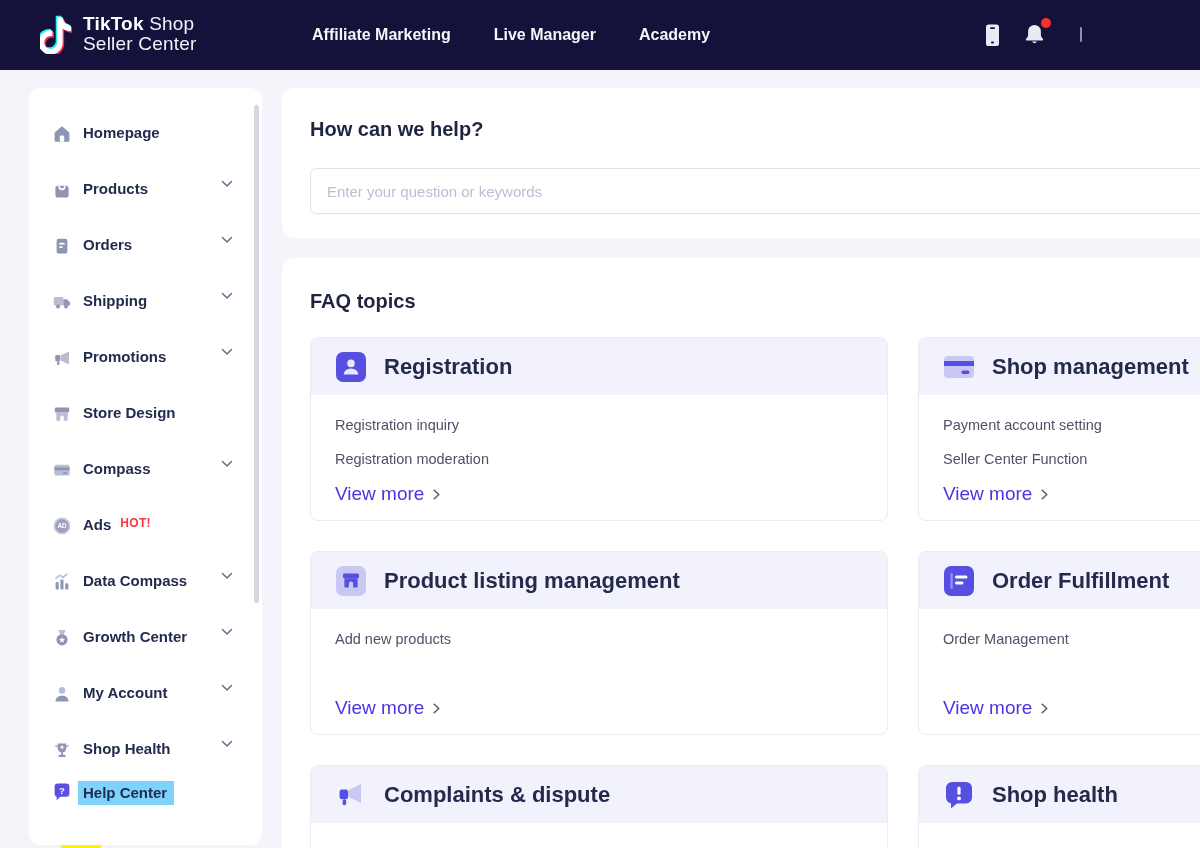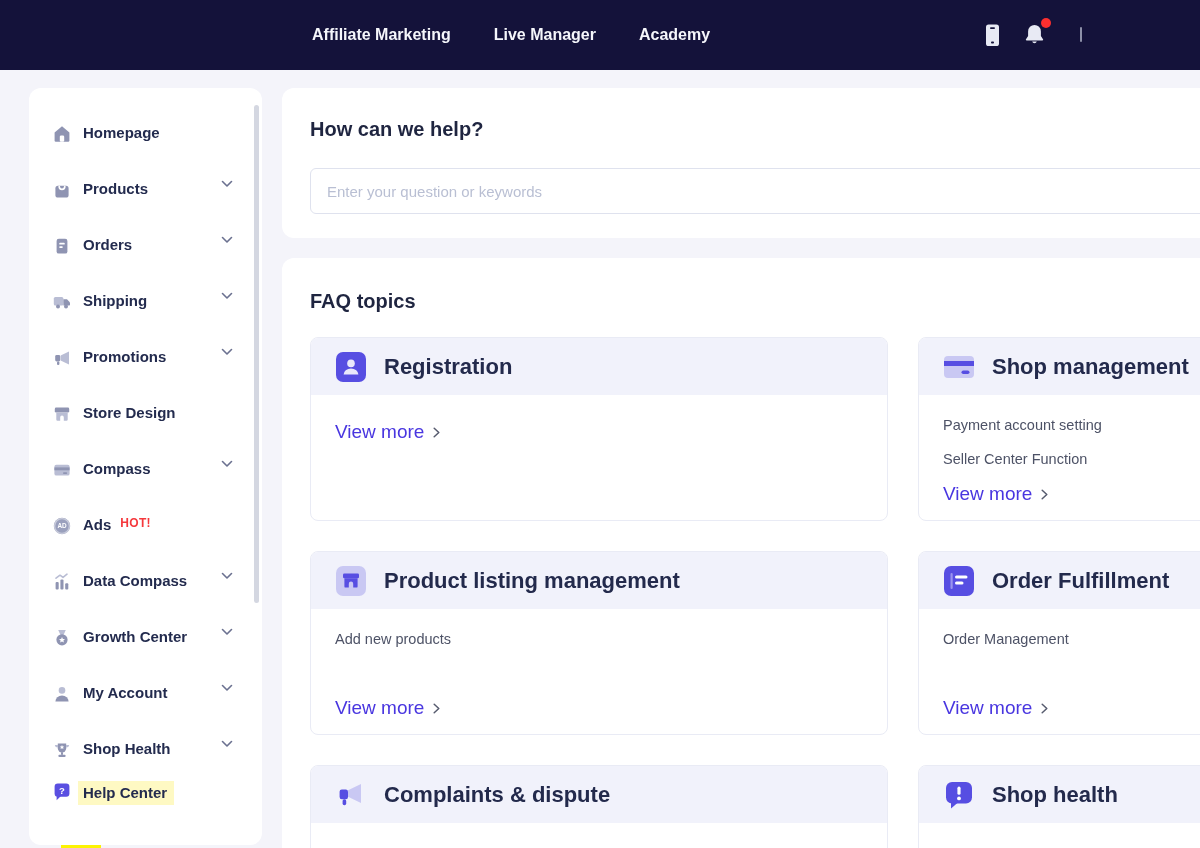--- a/index.html
+++ b/index.html
@@ -23,21 +23,21 @@
 
   
   .sidebar { position:absolute; left:29px; top:88px; width:233px; height:757px;
     background:#fff; border-radius:12px; padding:36px 0 0 23px; }
   .side-item { display:flex; align-items:flex-start; height:28px; margin:0 20px 28px 0; cursor:pointer; }
   .side-item .s-icon { width:20px; height:20px; flex:0 0 20px; margin-right:11px; }
   .side-item .s-label { font-size:15px; font-weight:700; color:#232b4e; white-space:nowrap; }
   .side-item .chev { margin-left:auto; margin-right:9px; flex:0 0 12px; }
   .hot-badge { color:#f5383c; font-size:12px; font-weight:700; margin-left:9px; letter-spacing:.3px; }
   .side-item.last { margin-top:-15px; }
-  .hl { position:relative; background:#fef9c3; padding:3px 7px 4px 5px; margin-left:-5px; color:#2f5a33; }
+  .hl { position:relative; background:#7dd3fc; padding:3px 7px 4px 5px; margin-left:-5px; color:#2f5a33; }
   .hl-mark { position:absolute; left:32px; bottom:-6px; width:40px; height:6px; background:#fcf303; }
   .side-scrollbar { position:absolute; right:3px; top:17px; width:5px; height:498px;
     background:#d4d7e1; border-radius:3px; }
 
   
   .main { position:absolute; left:282px; top:88px; width:1220px; }
   .card { background:#fff; border-radius:12px; }
   .search-card { height:150px; padding:30px 28px 0; margin-bottom:20px; }
   .section-title { font-size:20px; font-weight:700; color:#1f2540; }
   .search-input { margin-top:27px; width:1164px; height:46px; border:1px solid #dfe2ee; border-radius:6px;
@@ -56,20 +56,31 @@
   .t-link { display:block; font-size:14.5px; color:#4d5266; line-height:20px; margin-bottom:14px;
     cursor:pointer; text-decoration:none; }
   .view-more { display:flex; align-items:center; margin-top:6px; cursor:pointer; }
   .view-more .vm-label { font-size:19px; font-weight:400; color:#4936e0; }
   .view-more svg { margin-left:9px; }
 </style>
 </head>
 <body>
 
 <header class="topbar">
+  <div class="logo">
+    <svg class="logo-glyph" viewBox="0 0 24 28">
+      <path fill="#25f4ee" transform="translate(-1.1,-1.1)" d="M13 1.5 h4 c.3 3.3 2.9 6 6.3 6.4 v4.1 c-2.4 0-4.6-.8-6.3-2.1 v10.4 c0 5-4 9-9 9 -5 0-9-4-9-9 0-5 4-9 9-9 .4 0 .9 0 1.3.1 v4.3 c-.4-.1-.8-.2-1.3-.2 -2.7 0-4.8 2.2-4.8 4.8 0 2.7 2.2 4.8 4.8 4.8 2.7 0 4.9-2.2 4.9-4.8 V1.5 z"></path>
+      <path fill="#fe2c55" transform="translate(1.1,1.1)" d="M13 1.5 h4 c.3 3.3 2.9 6 6.3 6.4 v4.1 c-2.4 0-4.6-.8-6.3-2.1 v10.4 c0 5-4 9-9 9 -5 0-9-4-9-9 0-5 4-9 9-9 .4 0 .9 0 1.3.1 v4.3 c-.4-.1-.8-.2-1.3-.2 -2.7 0-4.8 2.2-4.8 4.8 0 2.7 2.2 4.8 4.8 4.8 2.7 0 4.9-2.2 4.9-4.8 V1.5 z"></path>
+      <path fill="#ffffff" d="M13 1.5 h4 c.3 3.3 2.9 6 6.3 6.4 v4.1 c-2.4 0-4.6-.8-6.3-2.1 v10.4 c0 5-4 9-9 9 -5 0-9-4-9-9 0-5 4-9 9-9 .4 0 .9 0 1.3.1 v4.3 c-.4-.1-.8-.2-1.3-.2 -2.7 0-4.8 2.2-4.8 4.8 0 2.7 2.2 4.8 4.8 4.8 2.7 0 4.9-2.2 4.9-4.8 V1.5 z"></path>
+    </svg>
+    <div class="logo-text">
+      <div class="logo-line1"><b>TikTok</b><span class="light"> Shop</span></div>
+      <div class="logo-line2">Seller Center</div>
+    </div>
+  </div>
 
   <nav class="topnav">
     <span class="nav-item">Affiliate Marketing</span>
     <span class="nav-item">Live Manager</span>
     <span class="nav-item">Academy</span>
   </nav>
 
   <div class="top-icons">
     <svg class="icon-phone" width="21" height="25" viewBox="0 0 21 25">
       <rect x="4" y="1.5" width="13" height="21.5" rx="2.6" fill="#e8eaf4"></rect>
@@ -251,20 +262,24 @@
       <div class="topic">
         <div class="topic-head">
           <svg class="t-icon" viewBox="0 0 32 32">
             <rect x="1" y="1" width="30" height="30" rx="7" fill="#574ee2"></rect>
             <circle cx="16" cy="12.4" r="3.8" fill="#e9e8fb"></circle>
             <path d="M8.6 23.6 a7.4 6.2 0 0 1 14.8 0 z" fill="#e9e8fb"></path>
           </svg>
           <span class="t-title">Registration</span>
         </div>
         <div class="topic-body">
+          <div class="t-links">
+            <a class="t-link">Registration inquiry</a>
+            <a class="t-link">Registration moderation</a>
+          </div>
           <div class="view-more">
             <span class="vm-label">View more</span>
             <svg width="7" height="11" viewBox="0 0 7 11">
                 <path d="M1.2 1.2 5.8 5.5 1.2 9.8" fill="none" stroke="#565b6e" stroke-width="1.5" stroke-linecap="round" stroke-linejoin="round"></path>
               </svg>
           </div>
         </div>
       </div>
 
       <div class="topic">

